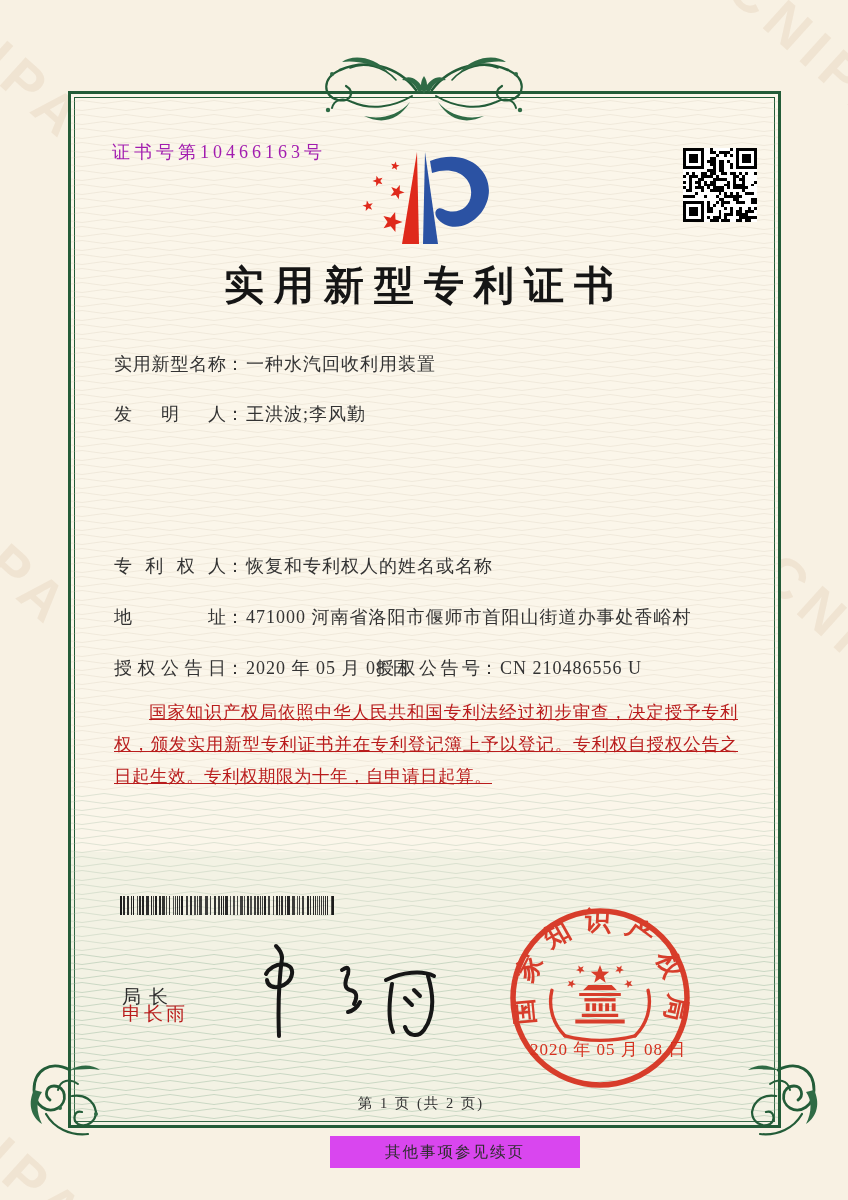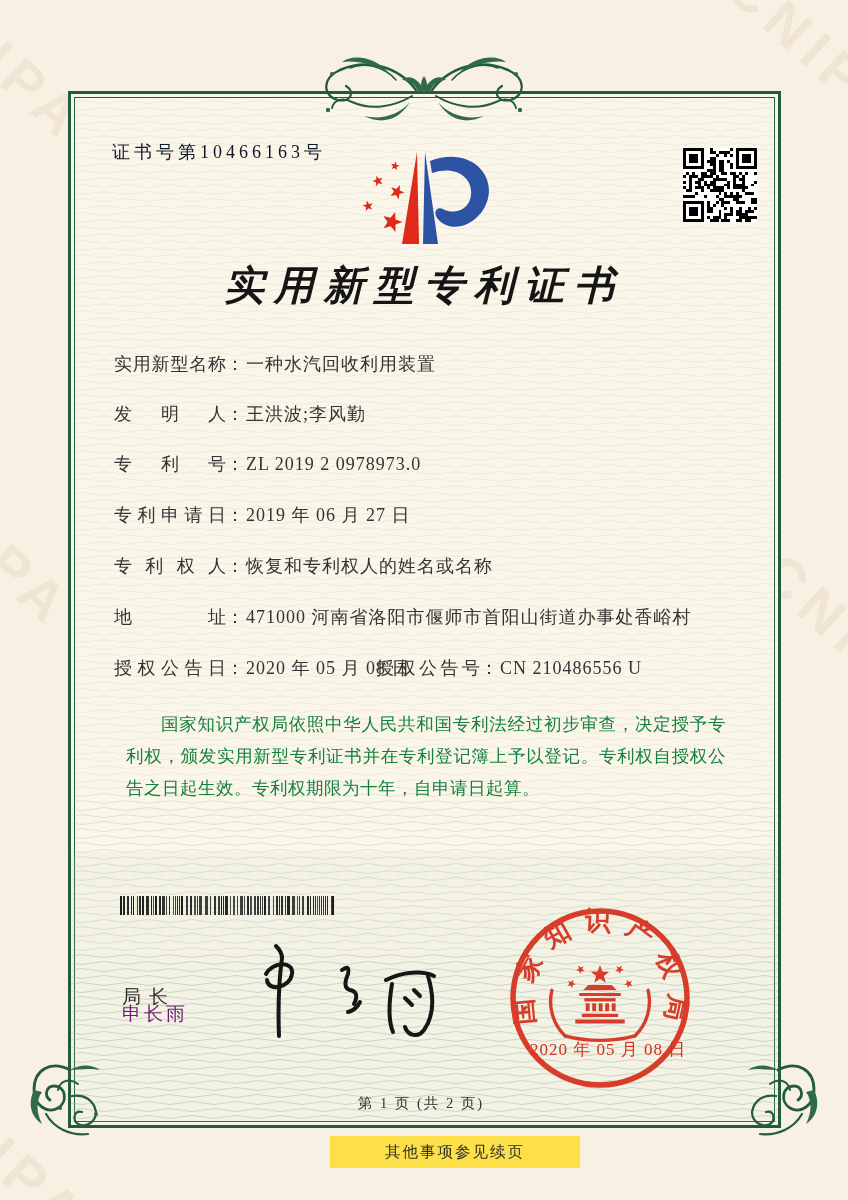--- a/index.html
+++ b/index.html
@@ -33,57 +33,57 @@
   }
   .waves{position:absolute;left:71px;top:94px;z-index:1;pointer-events:none;}
 
   .orn{stroke:var(--frame-green,#2f6b45);}
   .ornament{position:absolute;left:254px;top:50px;z-index:2;}
   .corner{position:absolute;z-index:2;}
   .corner.bl{left:26px;top:1056px;}
   .corner.br{left:732px;top:1056px;transform:scaleX(-1);}
 
   
-  .cert-no{position:absolute;left:112px;top:140px;font-size:18px;letter-spacing:4px;color:#0f172a;z-index:2;}
+  .cert-no{position:absolute;left:112px;top:140px;font-size:18px;letter-spacing:4px;color:#a21caf;z-index:2;}
   .logo{position:absolute;left:352px;top:144px;z-index:2;}
   .qr{position:absolute;left:683px;top:148px;width:74px;height:74px;background:#fff;z-index:2;}
   .title{
     position:absolute;left:0;top:258px;width:848px;text-align:center;
-    font-size:40px;font-weight:700;letter-spacing:10px;color:#151515;z-index:2;font-style:italic;
+    font-size:40px;font-weight:700;letter-spacing:10px;color:#151515;z-index:2;
   }
   .frow{position:absolute;left:114px;width:636px;font-size:18px;color:#333;z-index:2;white-space:nowrap;}
   .flabel{display:inline-block;width:112px;text-align:justify;text-align-last:justify;vertical-align:baseline;}
   .fcolon{margin:0 2px 0 0;}
   .fvalue{letter-spacing:1px;}
   .fgroup2{position:absolute;left:262px;top:0;}
   .fgroup2 .flabel{width:104px;}
 
   .paras{position:absolute;left:114px;top:696px;width:624px;z-index:2;}
   .paras p{
-    margin:12px;font-size:17.5px;line-height:32px;color:#15803d;
-    text-align:justify;text-indent:2em;letter-spacing:0.5px;
+    margin:0;font-size:17.5px;line-height:32px;color:#b91c1c;
+    text-align:justify;text-indent:2em;letter-spacing:0.5px;text-decoration:underline;
   }
   .barcode{position:absolute;left:120px;top:896px;z-index:2;}
 
   .signer-title{position:absolute;left:122px;top:964px;font-size:19px;letter-spacing:8px;color:#2c2c2c;z-index:2;margin-top:20px;}
-  .signer-name{position:absolute;left:122px;top:1001px;font-size:19px;letter-spacing:3px;color:#701a75;z-index:2;}
+  .signer-name{position:absolute;left:122px;top:1001px;font-size:19px;letter-spacing:3px;color:#b91c1c;z-index:2;}
   .signature{position:absolute;left:252px;top:940px;z-index:2;}
 
   .seal{position:absolute;left:505px;top:903px;width:190px;height:190px;z-index:3;opacity:0.93;}
   .seal-svg{color:var(--seal-red,#d6301e);}
   .seal-text{fill:var(--seal-red,#d6301e);font-weight:700;font-size:26px;letter-spacing:13px;
              font-family:"Liberation Serif","DejaVu Serif",serif;}
   .seal-date{position:absolute;left:530px;top:1038px;font-size:17px;letter-spacing:1px;
              color:var(--seal-red,#c2271a);z-index:4;white-space:nowrap;}
 
   .page-num{position:absolute;left:68px;top:1094px;width:706px;text-align:center;
             font-size:14.5px;letter-spacing:2px;color:#333;z-index:2;}
   .cont-note{
     position:absolute;left:330px;top:1136px;width:250px;height:32px;line-height:32px;
-    background:#fde047;text-align:center;font-size:15.5px;letter-spacing:2px;color:#2d2d2d;z-index:2;
+    background:#d946ef;text-align:center;font-size:15.5px;letter-spacing:2px;color:#2d2d2d;z-index:2;
   }
 </style>
 </head>
 <body>
 
 <div class="page">
 
   <span class="wm" style="left:-60px;top:-38px">CNIPA</span>
   <span class="wm" style="left:758px;top:-46px">CNIPA</span>
   <span class="wm pink" style="left:232px;top:112px">CNIPA</span>
@@ -515,26 +515,20 @@
     </svg>
 
   <div class="title">实用新型专利证书</div>
 
   <div class="frow" style="top:402px">
     <span class="flabel">发明人</span><span class="fcolon">：</span><span class="fvalue">王洪波;李风勤</span>
   </div>
   <div class="frow" style="top:352px">
     <span class="flabel">实用新型名称</span><span class="fcolon">：</span><span class="fvalue">一种水汽回收利用装置</span>
   </div>
-  <div class="frow" style="top:452px">
-    <span class="flabel">专利号</span><span class="fcolon">：</span><span class="fvalue">ZL 2019 2 0978973.0</span>
-  </div>
-  <div class="frow" style="top:503px">
-    <span class="flabel">专利申请日</span><span class="fcolon">：</span><span class="fvalue">2019 年 06 月 27 日</span>
-  </div>
   <div class="frow" style="top:554px">
     <span class="flabel">专利权人</span><span class="fcolon">：</span><span class="fvalue">恢复和专利权人的姓名或名称</span>
   </div>
   <div class="frow" style="top:605px">
     <span class="flabel">地址</span><span class="fcolon">：</span><span class="fvalue">471000 河南省洛阳市偃师市首阳山街道办事处香峪村</span>
   </div>
   <div class="frow" style="top:656px">
     <span class="flabel">授权公告日</span><span class="fcolon">：</span><span class="fvalue">2020 年 05 月 08 日</span>
     <span class="fgroup2">
       <span class="flabel">授权公告号</span><span class="fcolon">：</span><span class="fvalue">CN 210486556 U</span>

